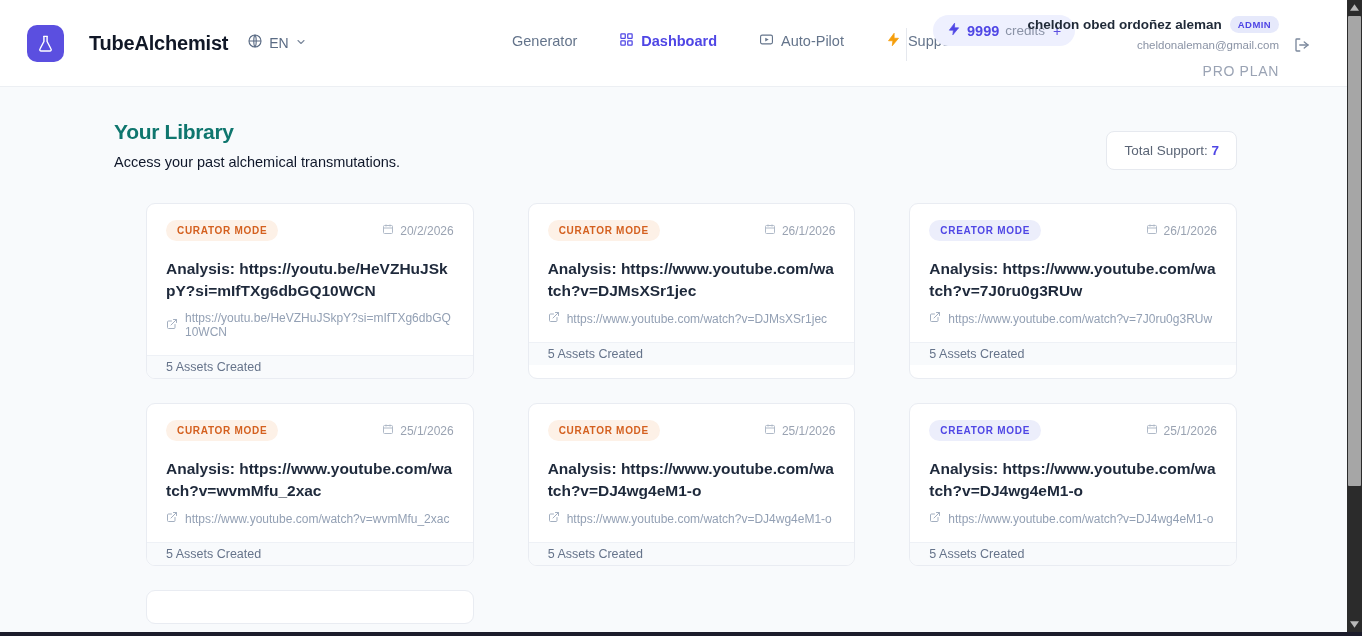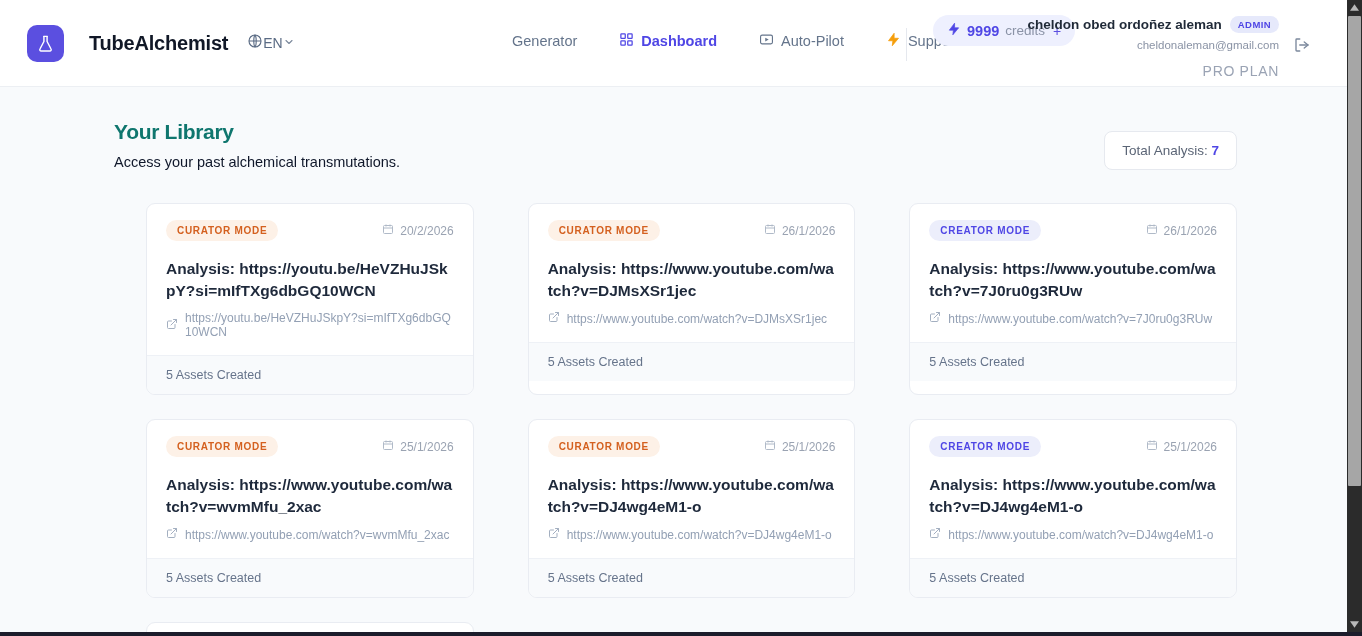--- a/index.html
+++ b/index.html
@@ -43,21 +43,21 @@
     background: #5b4fe0;
     display: flex; align-items: center; justify-content: center;
   }
   .brand-name {
     font-size: 20px;
     font-weight: bold;
     color: #111827;
     letter-spacing: -0.2px;
   }
   .lang {
-    display: flex; align-items: center; 
+    display: flex; align-items: center; gap: 6px;
     margin-left: 19px;
     color: #64748b;
     cursor: pointer;
   }
   .lang-label { font-size: 14px; font-weight: 500; color: #5a6b84; }
 
   .nav {
     position: absolute;
     left: 512px;
     top: 32px;
@@ -188,21 +188,21 @@
   .card-link {
     margin-top: 9px;
     display: flex; align-items: center; gap: 7px;
     font-size: 12px;
     color: #93a0b4;
     word-break: break-all;
   }
   .card-foot {
     border-top: 1px solid #eef1f6;
     background: #f8fafc;
-    padding: 12px 19px;
+    padding: 4px 19px;
     font-size: 12.5px;
     color: #66748b;
   }
 
   
   .scrollbar {
     position: absolute;
     right: 0; top: 0;
     width: 15px; height: 632px;
     background: #2b2b2b;
@@ -328,21 +328,21 @@
       </div>
     </div>
 
     <div class="main">
       <div class="page-head">
         <div>
           <div class="page-title">Your Library</div>
           <div class="page-sub">Access your past alchemical transmutations.</div>
         </div>
         <div class="total-chip">
-          <span>Total Analysis:</span>
+          <span>Total Support:</span>
           <b>7</b>
         </div>
       </div>
 
       <div class="grid">
 
         <div class="card">
           <div class="card-body">
             <div class="card-top">
               <span class="mode-badge mode-curator">CURATOR MODE</span>

